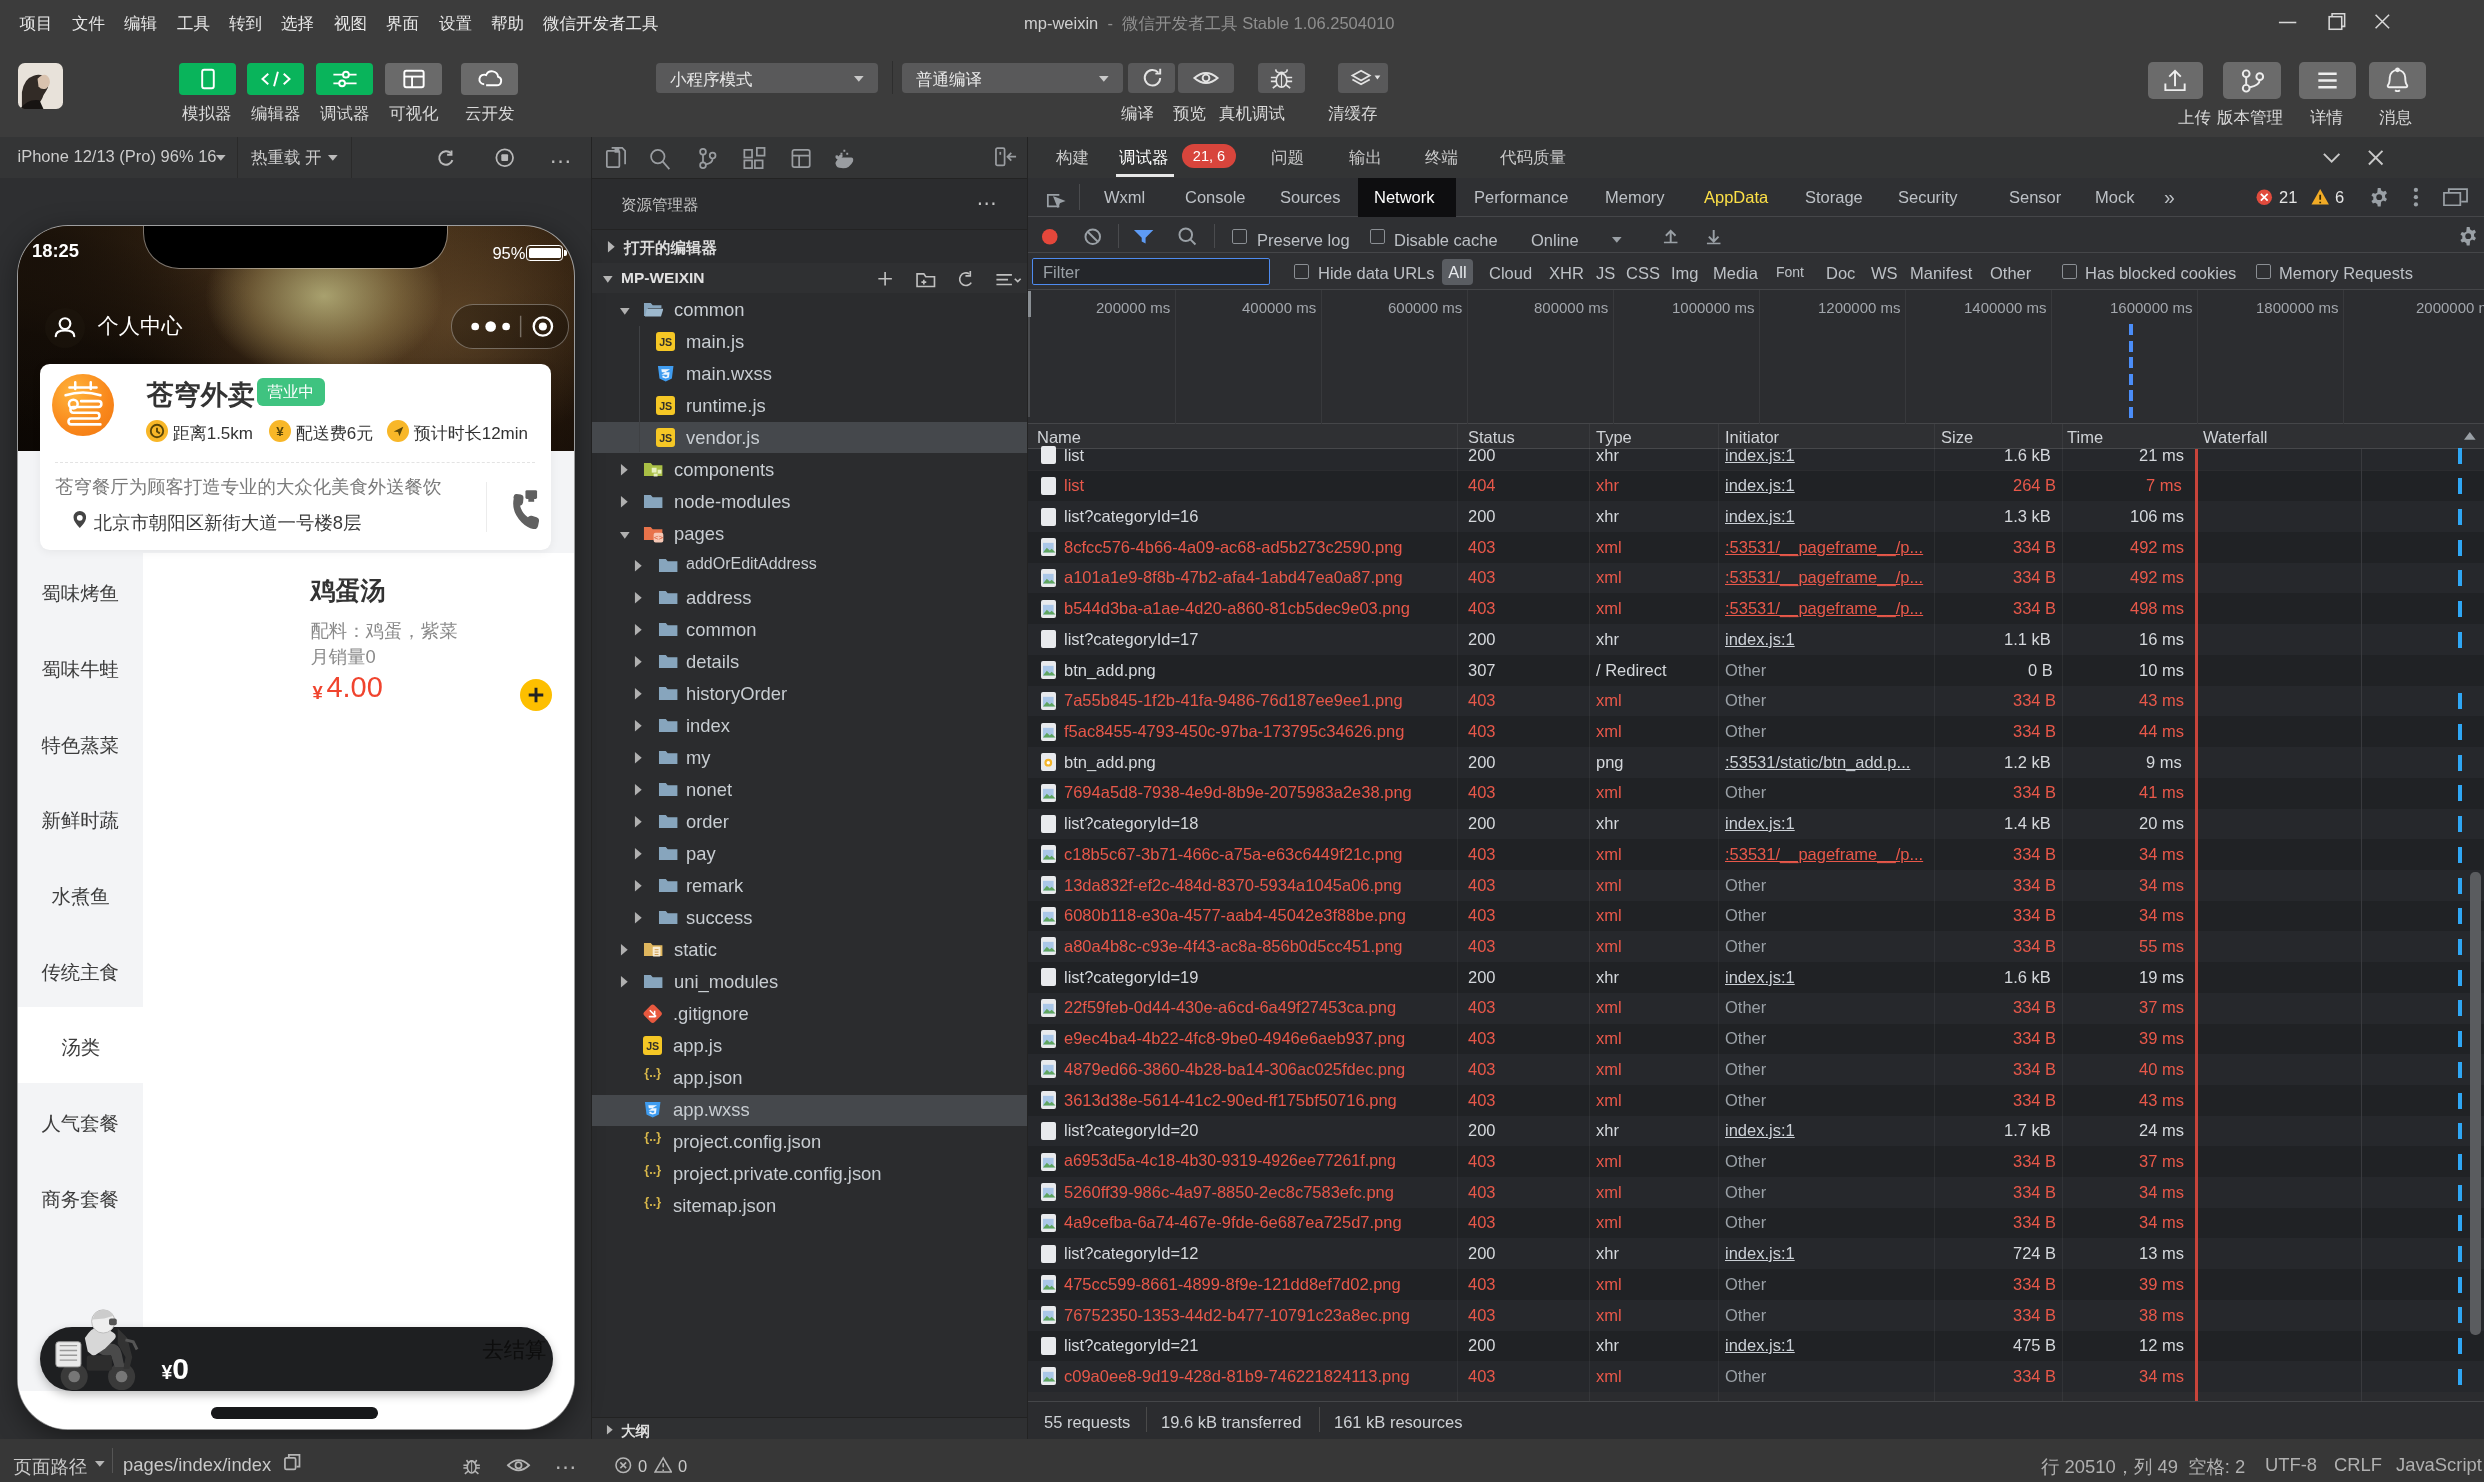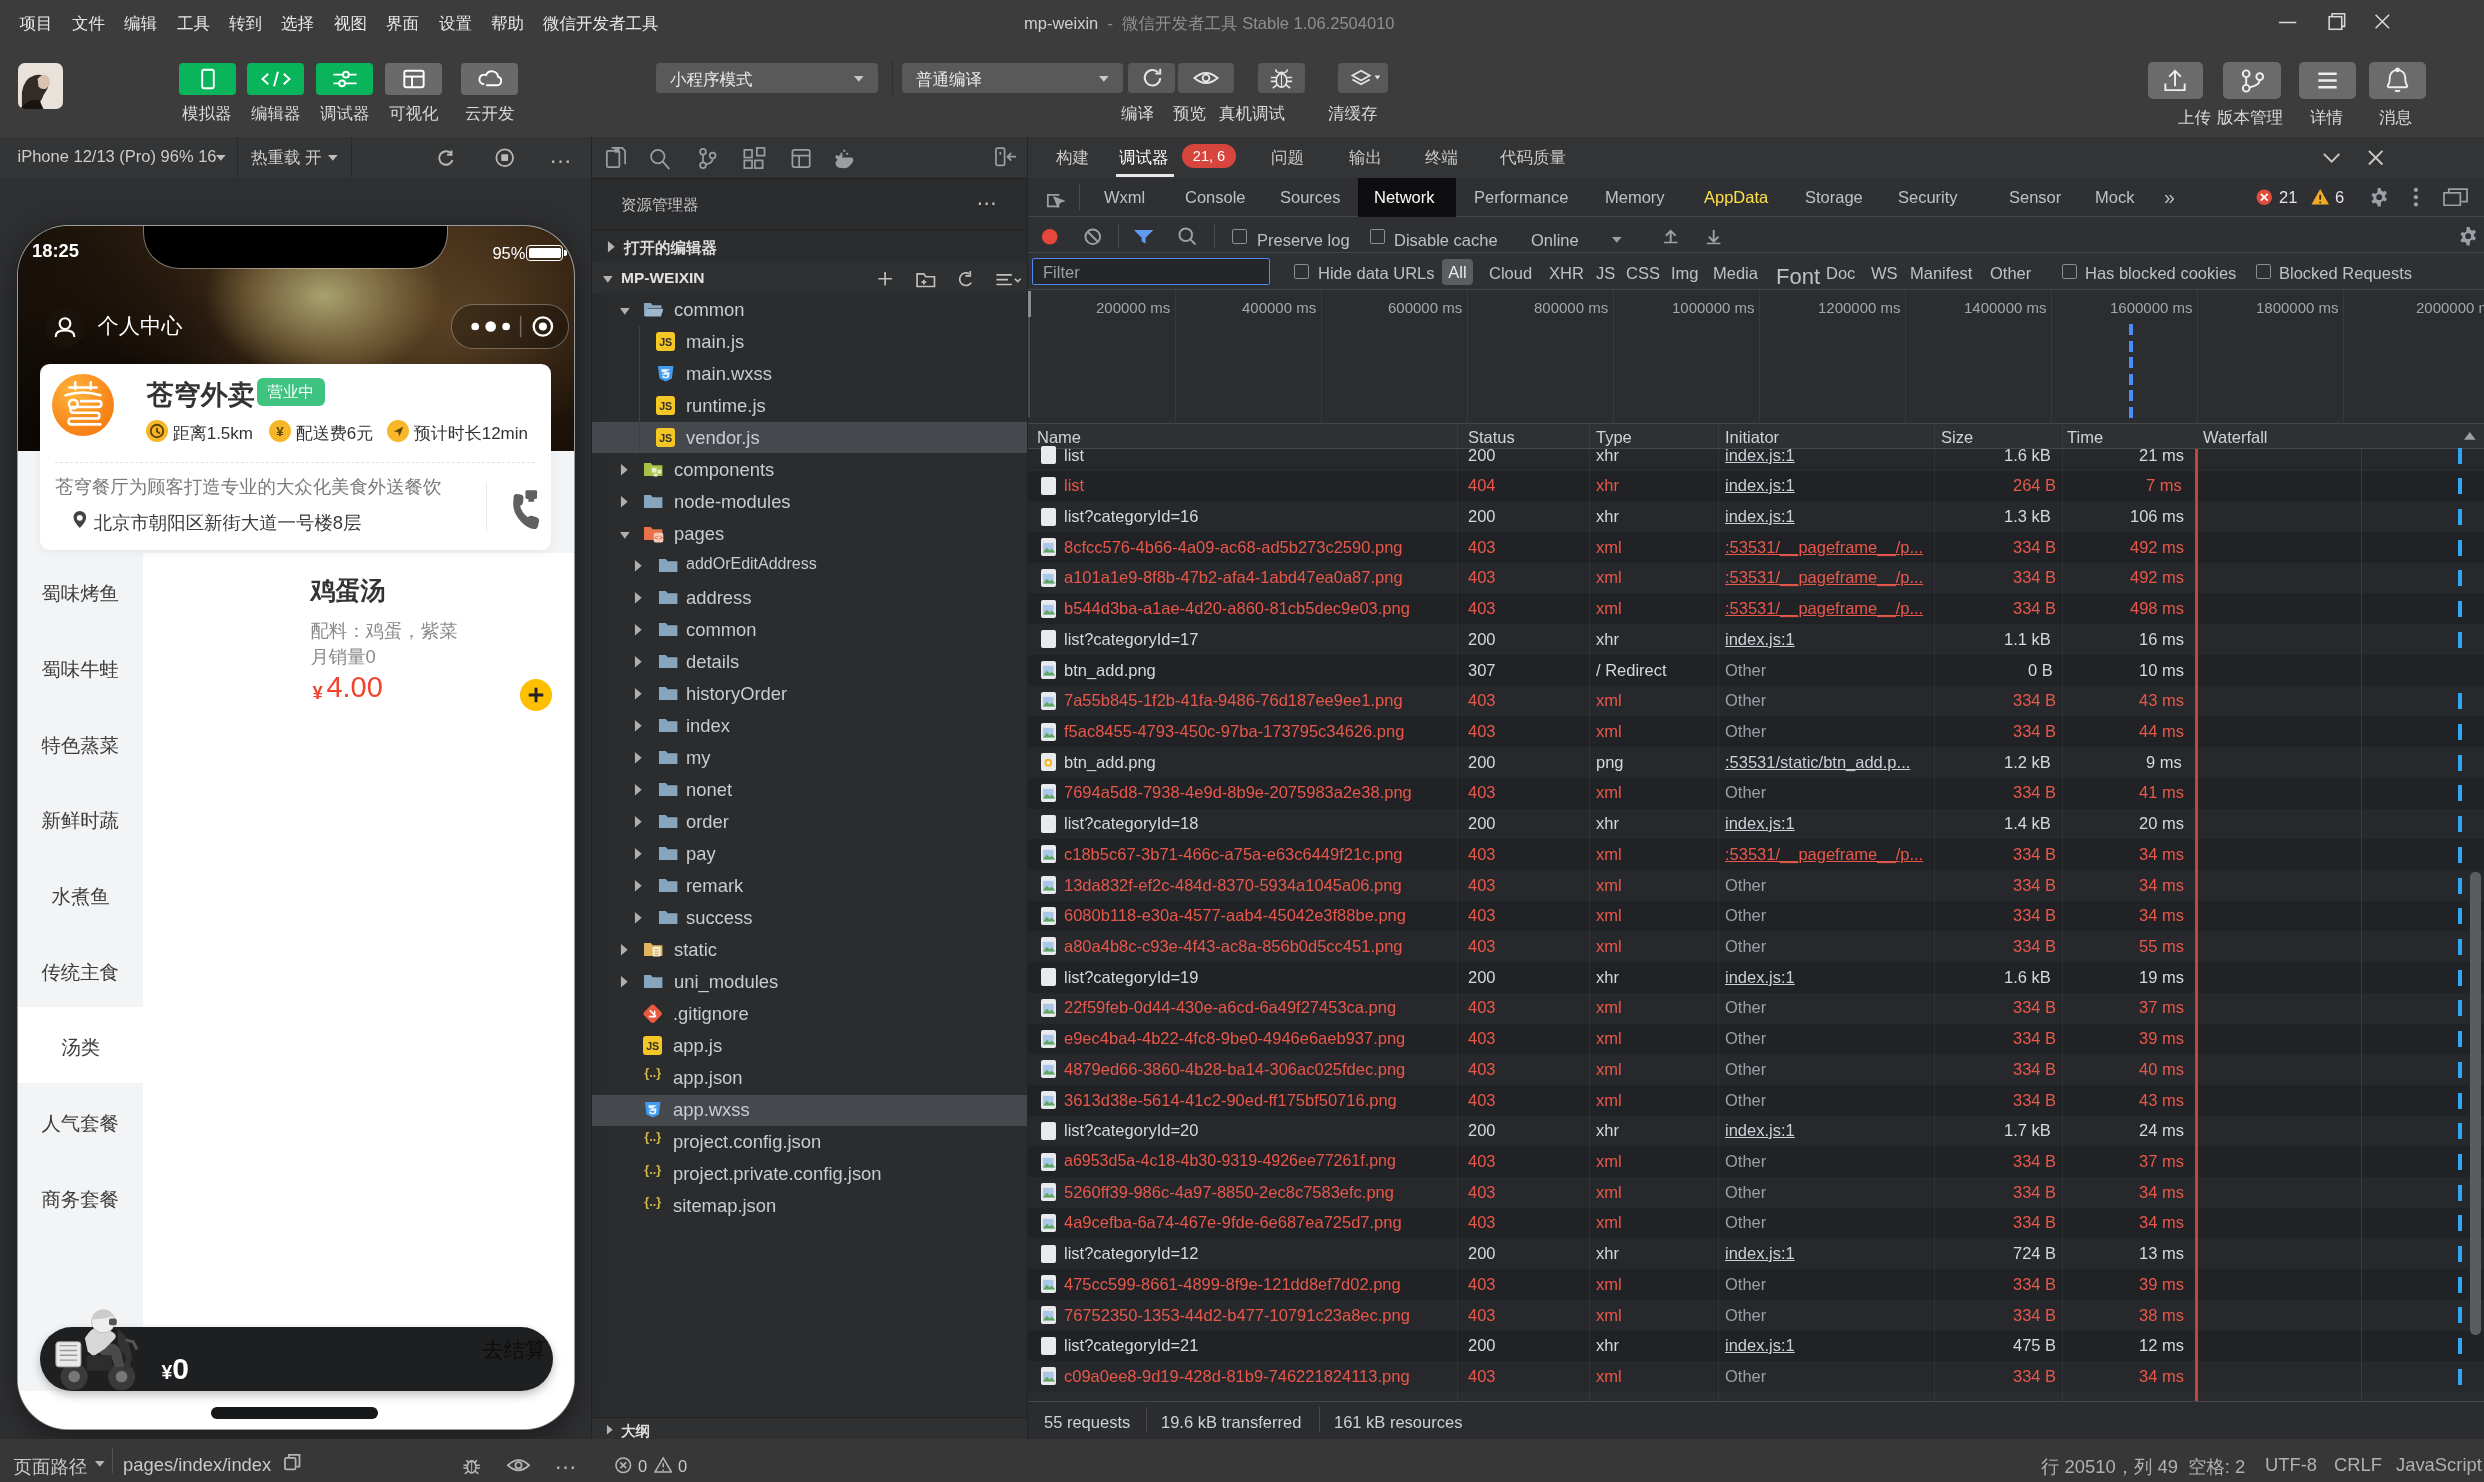--- a/index.html
+++ b/index.html
@@ -600,29 +600,29 @@
 <div class="tx" style="left:1043px;top:263px;font-size:16.5px;color:#9aa0a6;font-weight:normal;">Filter</div>
 <div class="abs" style="left:1294px;top:264px;width:14.6px;height:14.6px;border:1.6px solid #8b8f94;border-radius:1.9px"></div>
 <div class="tx" style="left:1318px;top:264px;font-size:16.5px;color:#bdc1c6;font-weight:normal;">Hide data URLs</div>
 <div class="abs" style="left:1442px;top:259px;width:31px;height:26px;border-radius:3.9px;background:#5a5d62;font-size:16.5px;color:#e8eaed;text-align:center;line-height:26px">All</div>
 <div class="tx" style="left:1489px;top:264px;font-size:16.5px;color:#bdc1c6;font-weight:normal;">Cloud</div>
 <div class="tx" style="left:1549px;top:264px;font-size:16.5px;color:#bdc1c6;font-weight:normal;">XHR</div>
 <div class="tx" style="left:1596px;top:264px;font-size:16.5px;color:#bdc1c6;font-weight:normal;">JS</div>
 <div class="tx" style="left:1626px;top:264px;font-size:16.5px;color:#bdc1c6;font-weight:normal;">CSS</div>
 <div class="tx" style="left:1671px;top:264px;font-size:16.5px;color:#bdc1c6;font-weight:normal;">Img</div>
 <div class="tx" style="left:1713px;top:264px;font-size:16.5px;color:#bdc1c6;font-weight:normal;">Media</div>
-<div class="tx" style="left:1776px;top:264px;font-size:22px;color:#bdc1c6;font-weight:normal;">Font</div>
+<div class="tx" style="left:1776px;top:264px;font-size:14px;color:#bdc1c6;font-weight:normal;">Font</div>
 <div class="tx" style="left:1826px;top:264px;font-size:16.5px;color:#bdc1c6;font-weight:normal;">Doc</div>
 <div class="tx" style="left:1871px;top:264px;font-size:16.5px;color:#bdc1c6;font-weight:normal;">WS</div>
 <div class="tx" style="left:1910px;top:264px;font-size:16.5px;color:#bdc1c6;font-weight:normal;">Manifest</div>
 <div class="tx" style="left:1990px;top:264px;font-size:16.5px;color:#bdc1c6;font-weight:normal;">Other</div>
 <div class="abs" style="left:2062px;top:264px;width:14.6px;height:14.6px;border:1.6px solid #8b8f94;border-radius:1.9px"></div>
 <div class="tx" style="left:2085px;top:264px;font-size:16.5px;color:#bdc1c6;font-weight:normal;">Has blocked cookies</div>
 <div class="abs" style="left:2256px;top:264px;width:14.6px;height:14.6px;border:1.6px solid #8b8f94;border-radius:1.9px"></div>
-<div class="tx" style="left:2279px;top:264px;font-size:16.5px;color:#bdc1c6;font-weight:normal;">Blocked Requests</div>
+<div class="tx" style="left:2279px;top:264px;font-size:16.5px;color:#bdc1c6;font-weight:normal;">Memory Requests</div>
 <div class="abs" style="left:1028px;top:290px;width:1457px;height:134px;background:#2c2d30"></div>
 <div class="abs" style="left:1028px;top:423px;width:1457px;height:1px;background:#454649"></div>
 <div class="abs" style="left:1175px;top:290px;width:1px;height:134px;background:#38393c"></div>
 <div class="tx" style="left:1096px;top:299px;font-size:15px;color:#a3a7ad;font-weight:normal;">200000 ms</div>
 <div class="abs" style="left:1321px;top:290px;width:1px;height:134px;background:#38393c"></div>
 <div class="tx" style="left:1242px;top:299px;font-size:15px;color:#a3a7ad;font-weight:normal;">400000 ms</div>
 <div class="abs" style="left:1467px;top:290px;width:1px;height:134px;background:#38393c"></div>
 <div class="tx" style="left:1388px;top:299px;font-size:15px;color:#a3a7ad;font-weight:normal;">600000 ms</div>
 <div class="abs" style="left:1613px;top:290px;width:1px;height:134px;background:#38393c"></div>
 <div class="tx" style="left:1534px;top:299px;font-size:15px;color:#a3a7ad;font-weight:normal;">800000 ms</div>

